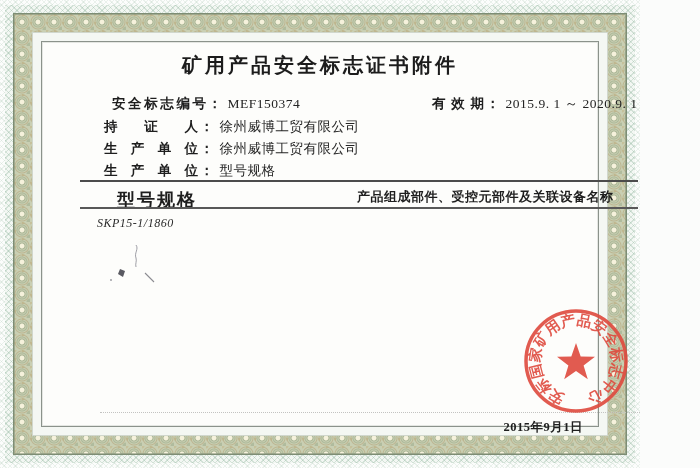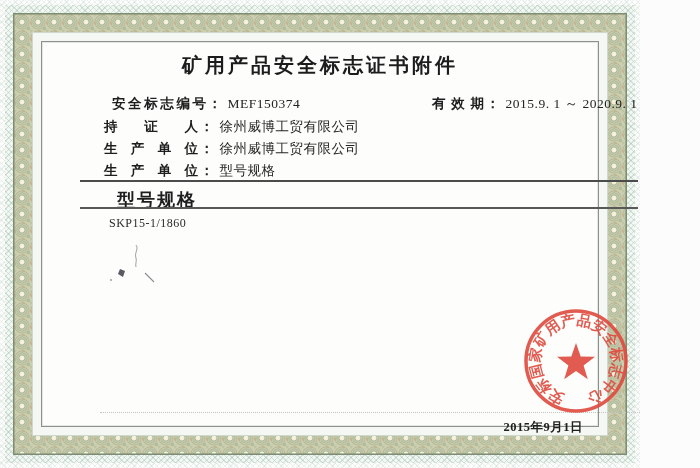--- a/index.html
+++ b/index.html
@@ -72,22 +72,22 @@
   .rule.mid{ top:207px; height:1.5px; background:#585858; }
   .th-model{
     position:absolute; left:117px; top:188px;
     font-size:18px; font-weight:700; letter-spacing:2px; color:#1e1e1e;
   }
   .th-comp{
     position:absolute; left:357px; top:188px;
     font-size:13px; font-weight:700; color:#1e1e1e; letter-spacing:.5px;
   }
   .td-model{
-    position:absolute; left:109px; top:216px;
-    font-size:12px; color:#2a2a2a; letter-spacing:.5px;
+    position:absolute; left:97px; top:216px;
+    font-size:12px; color:#2a2a2a; letter-spacing:.5px;font-style:italic;
   }
   .td-comp{
     position:absolute; left:280px; top:215px;
     font-size:13px; color:#242424; letter-spacing:-0.5px;
   }
   .fold-line{
     position:absolute; left:100px; top:412px; width:540px;
     border-top:1px dotted #c3c3c1;
   }
   .issue-date{
@@ -138,20 +138,21 @@
   </div>
 
   <div class="frow r4">
     <span class="flabel">生产单位</span>
     <span class="colon">：</span>
     <span class="fvalue">型号规格</span>
   </div>
 
   <div class="rule top"></div>
   <div class="th-model">型号规格</div>
+  <div class="th-comp">产品组成部件、受控元部件及关联设备名称</div>
   <div class="rule mid"></div>
   <div class="td-model">SKP15-1/1860</div>
 
   <svg class="pen-mark" viewBox="0 0 60 45">
     <path d="M31,3 C34,7 29,11 31,16 C32,19 30,22 31,25" fill="none" stroke="#70707c" stroke-width="0.9" opacity="0.75"></path>
     <path d="M15,27 l5,2 l-2,6 l-5,-3 z" fill="#3d3d46" opacity="0.85"></path>
     <path d="M40,31 l9,9" fill="none" stroke="#5a5a64" stroke-width="1.1" opacity="0.7"></path>
     <circle cx="6" cy="38" r="0.9" fill="#6a6a74" opacity="0.7"></circle>
   </svg>
 

